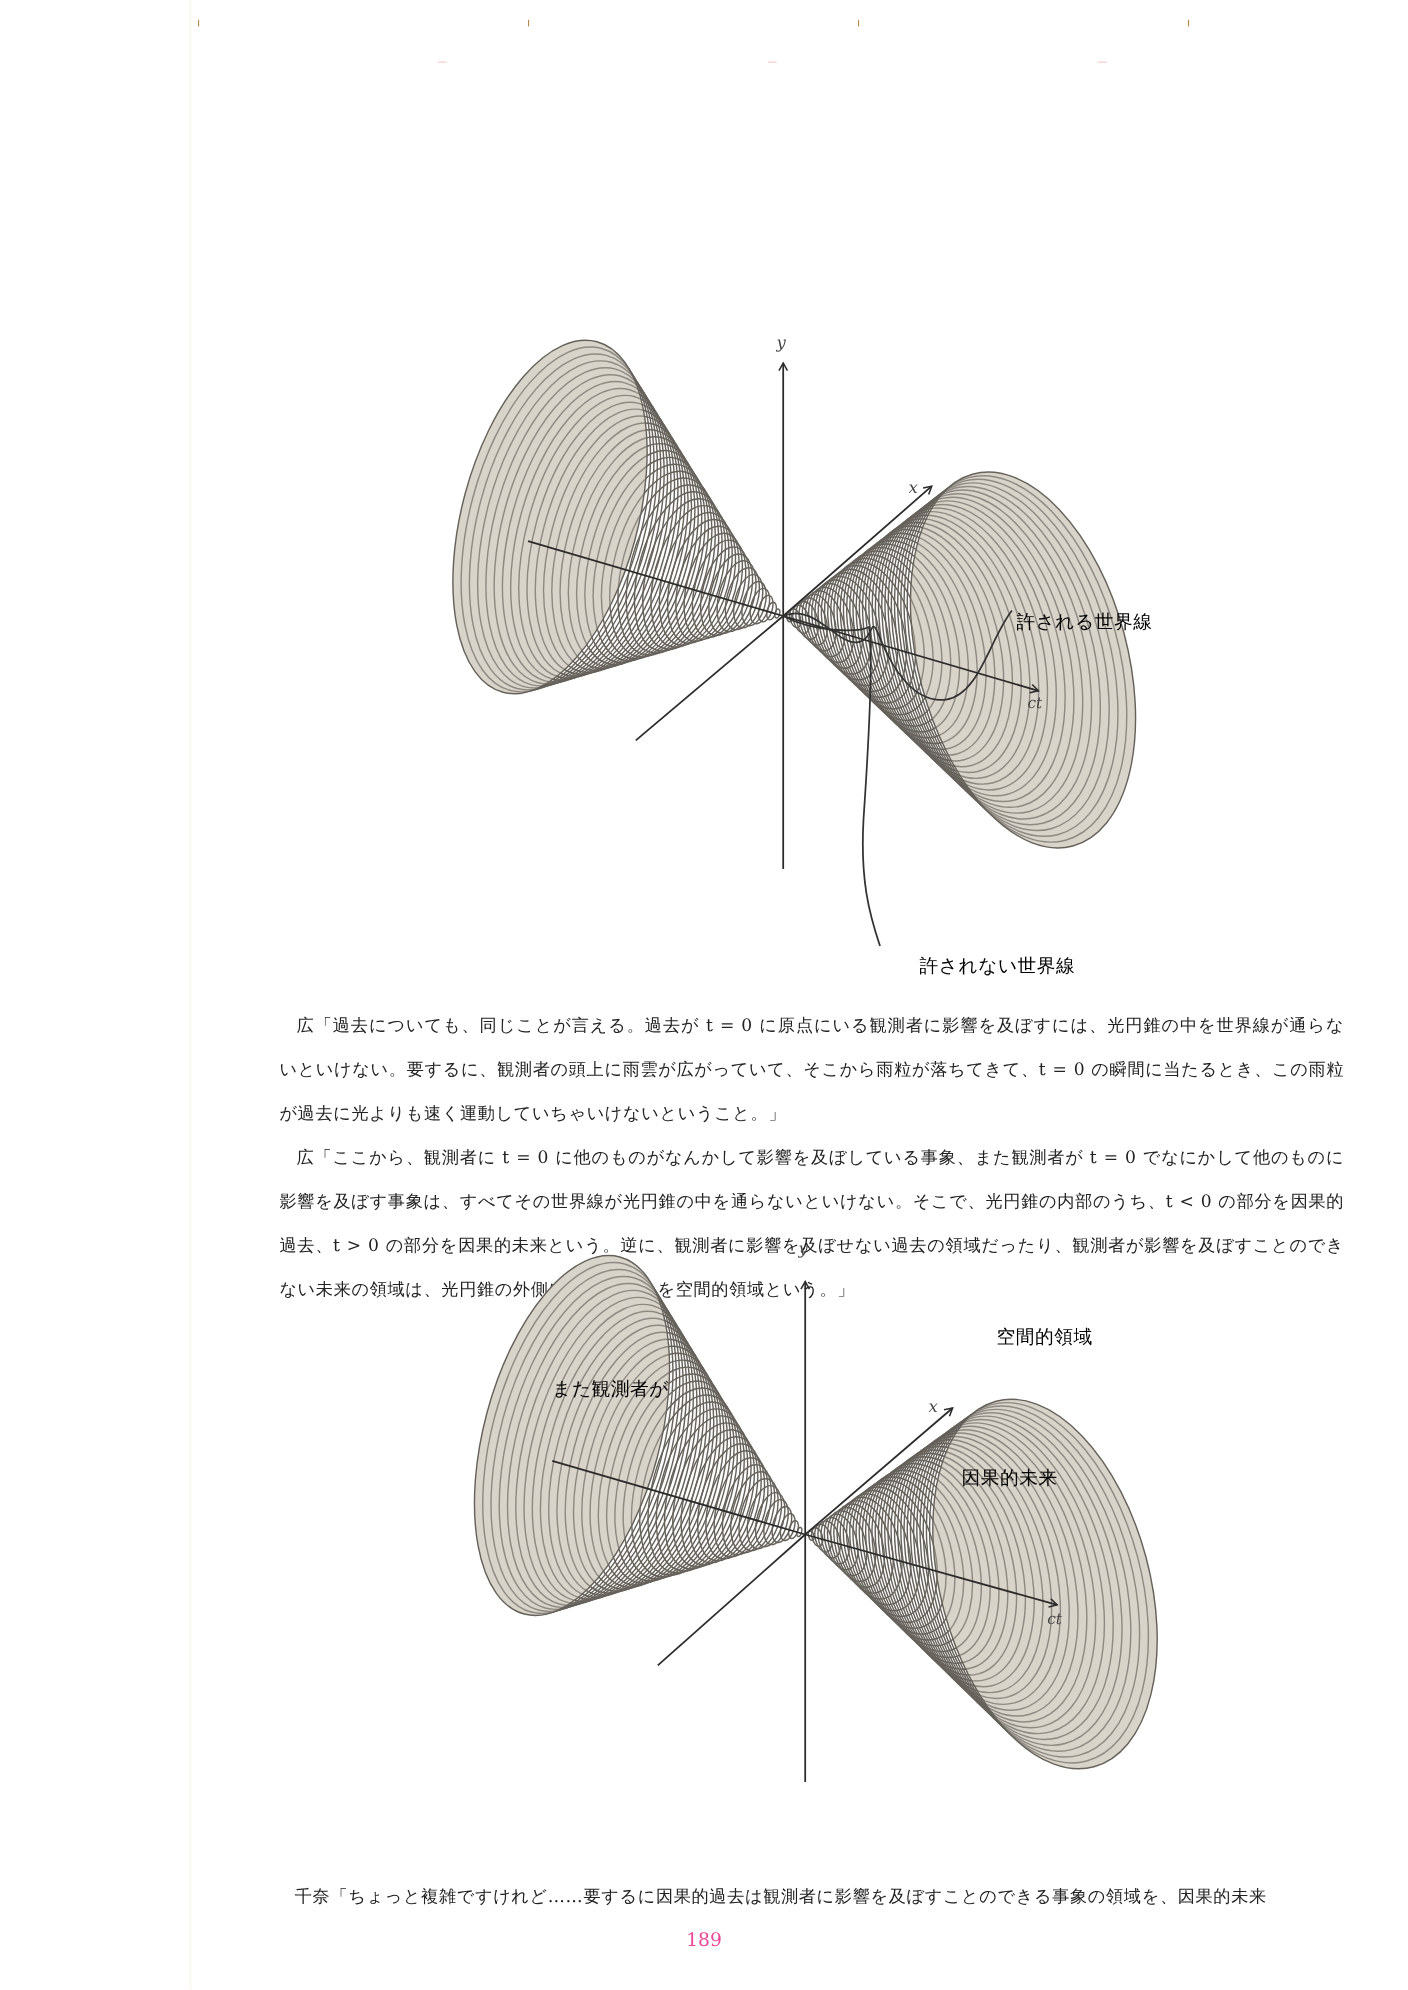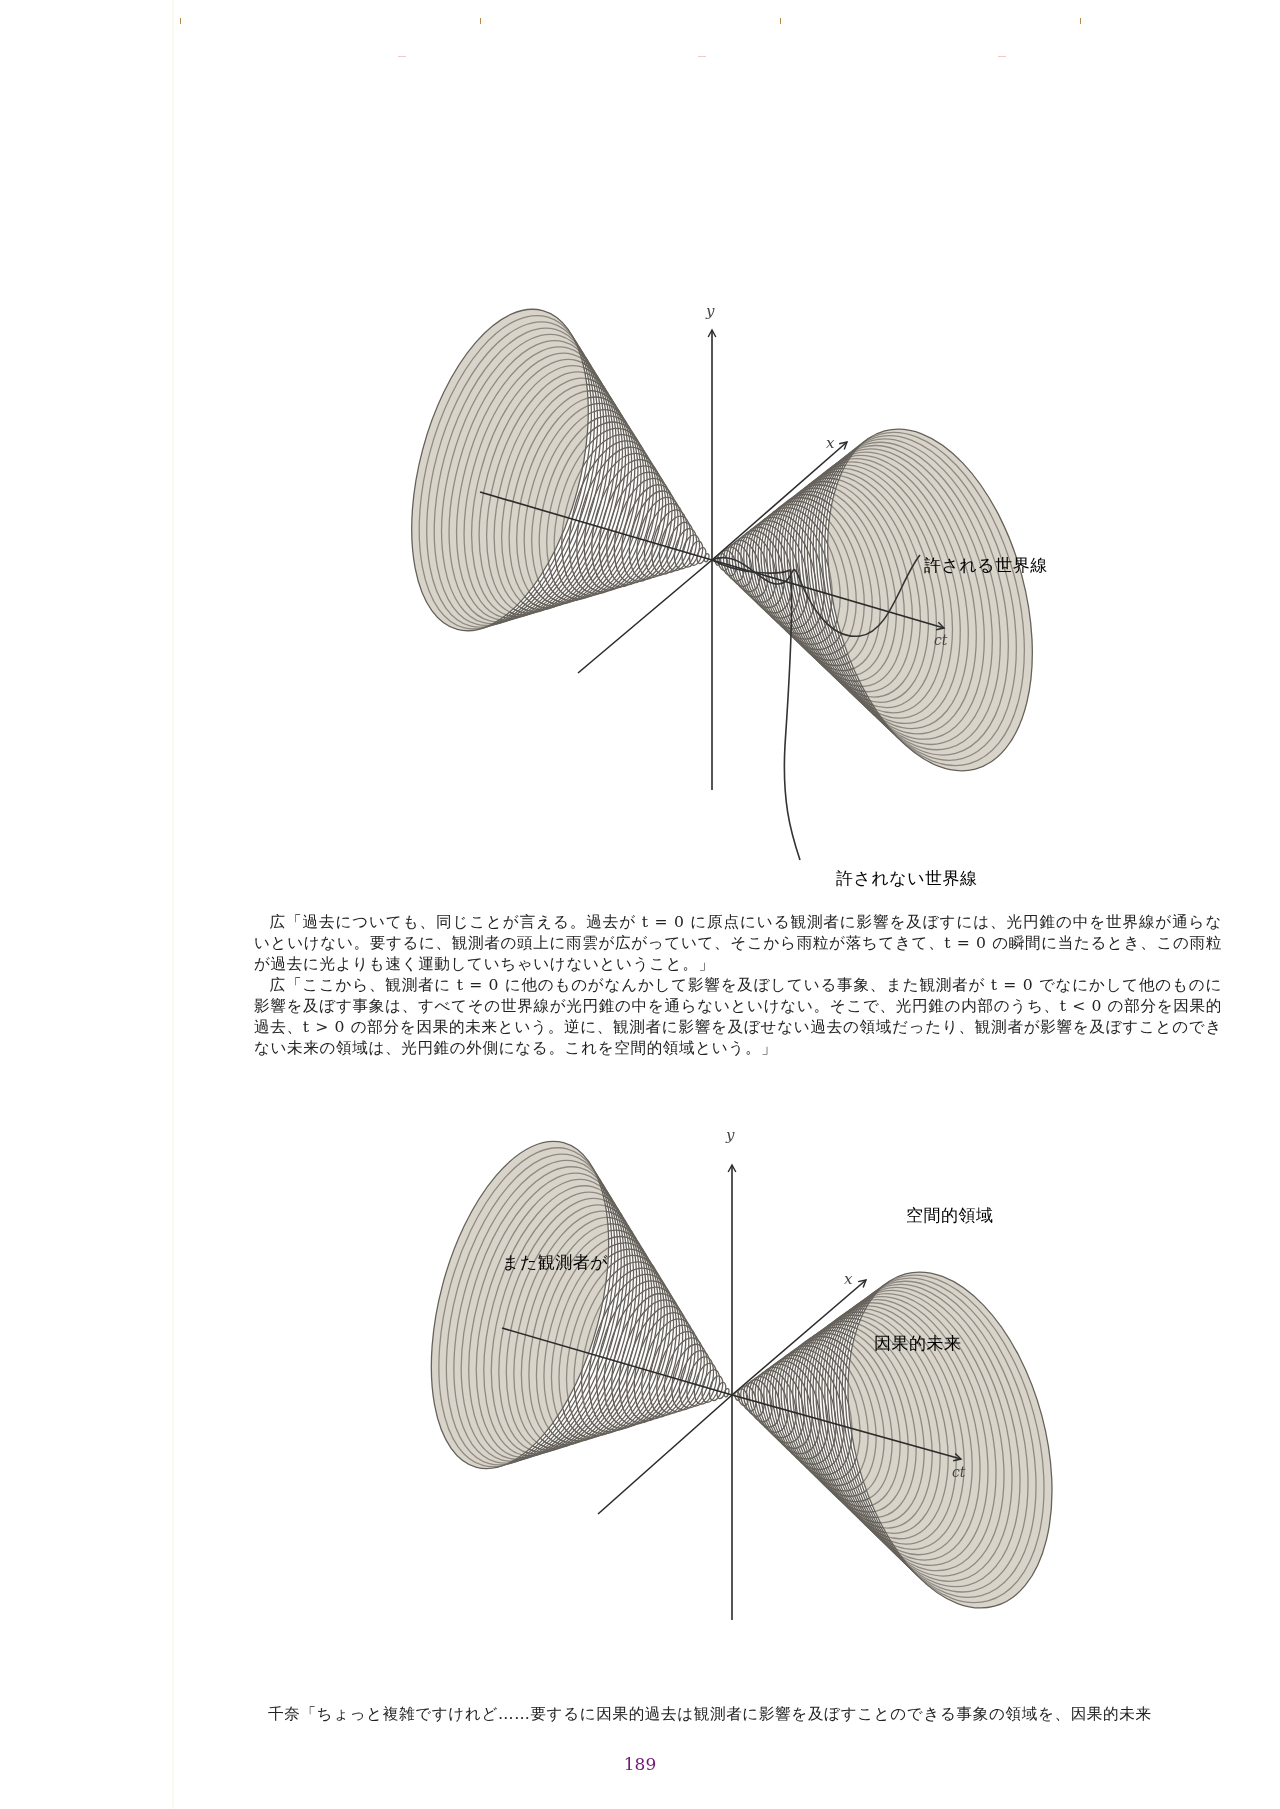--- a/index.html
+++ b/index.html
@@ -21,26 +21,26 @@
     position: absolute; font-family: "DejaVu Sans", "Liberation Sans", sans-serif;
     font-size: 17px; color: #000000; white-space: nowrap; letter-spacing: 0.5px;
   }
   .axis-label {
     position: absolute; font-family: "DejaVu Serif", "Liberation Serif", serif;
     font-style: italic; font-size: 15px; color: #444;
   }
 
   .body-text {
     position: absolute; left: 254px; width: 968px;
-    font-size: 15.6px; line-height: 21px; letter-spacing: 0.6px; color: #222;
+    font-size: 15.6px; line-height: 40px; letter-spacing: 0.6px; color: #222;
   }
   .body-text p { margin: 0; text-indent: 1em; text-align: justify; }
   .page-number {
     position: absolute; top: 1754px; left: 0; width: 1480px; text-align: center;
-    font-size: 17px; color: #701a75;
+    font-size: 17px; color: #ec4899;
   }
 </style>
 </head>
 <body>
 
 <div class="left-gutter"></div>
 <div class="page-edge-marks">
   <span style="left:180px"></span>
     <span style="left:480px"></span>
     <span style="left:780px"></span>

